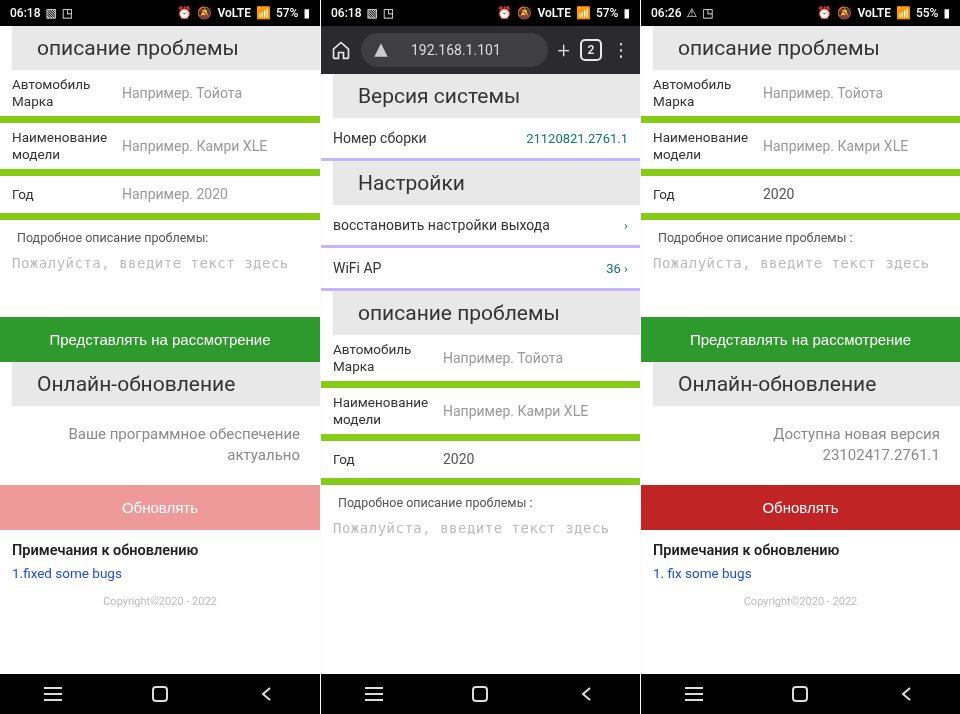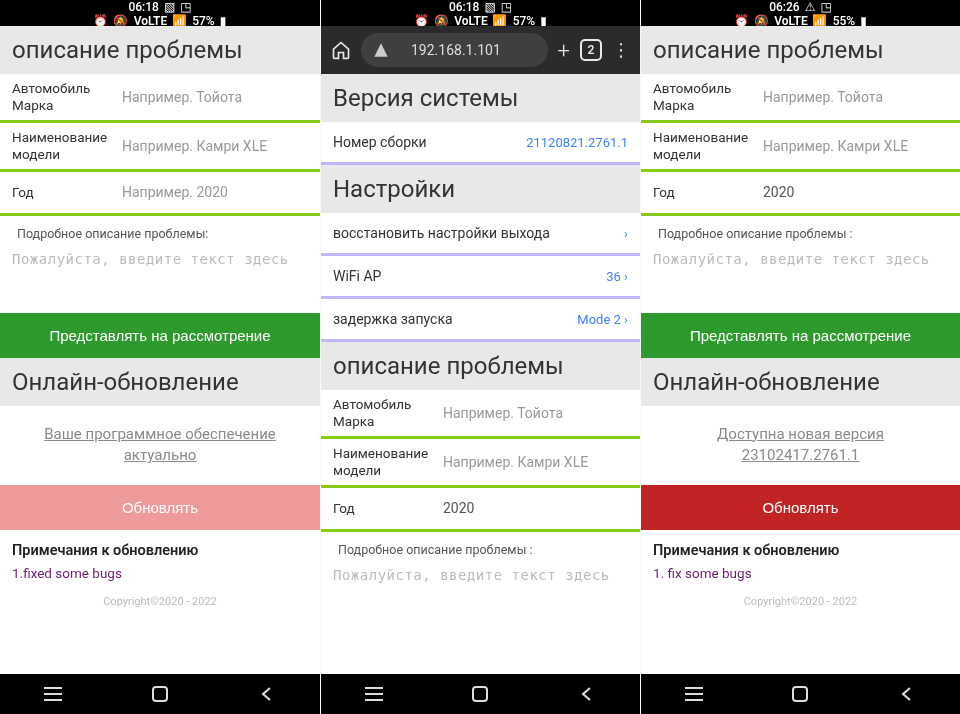--- a/index.html
+++ b/index.html
@@ -25,21 +25,20 @@
   .statusbar {
     height: 26px;
     background: #000;
     color: #fff;
     display: flex;
     align-items: center;
     justify-content: space-between;
     padding: 0 10px;
     font-size: 12px;
     font-weight: 500;
-    flex-direction: column;
   }
   .statusbar .left, .statusbar .right { display: flex; align-items: center; gap: 5px; }
   .sb-icon { display: inline-block; }
   .mini { font-size: 12px; font-weight: 600; }
 
   
   .browserbar {
     height: 48px;
     background: #2b2b2e;
     display: flex;
@@ -68,48 +67,49 @@
     display: flex; align-items: center; justify-content: center;
     font-size: 12px; font-weight: 600;
   }
   .kebab { font-size: 18px; line-height: 1; }
 
   
   .content { flex: 1; overflow: hidden; background: #fff; display: flex; flex-direction: column; }
 
   .section-header {
     background: #e8e8e8;
-    padding: 10px 12px;
-    font-size: 24px;
+    padding: 10px 25px;
+    font-size: 21px;
     color: #333;
+    margin-left: 12px;
   }
   .row {
     display: flex;
     align-items: center;
     padding: 6px 12px;
-    border-bottom: 3px solid #84cc16;
+    border-bottom: 7px solid #84cc16;
     min-height: 44px;
   }
   .row .label {
     width: 110px;
     font-size: 13.5px;
     color: #333;
     line-height: 1.25;
   }
   .row .value {
     flex: 1;
     font-size: 14px;
     color: #999;
   }
   .single-line-row {
     display: flex; justify-content: space-between; align-items: center;
     padding: 12px 12px; border-bottom: 3px solid #c4b5fd;
     font-size: 14px; color: #333;
   }
-  .single-line-row .right-val { color: #3b82f6; font-size: 13px; }
+  .single-line-row .right-val { color: #0f766e; font-size: 13px; }
 
   .desc-label {
     padding: 10px 17px 6px;
     font-size: 12.5px;
     color: #555;
   }
   .desc-input {
     padding: 4px 12px 12px;
     font-size: 14px;
     color: #bbb;
@@ -125,38 +125,37 @@
     color: #fff;
     cursor: pointer;
     border: none;
     width: 100%;
   }
   .btn.green { background: #2e9a2e; }
   .btn.red   { background: #c02424; }
   .btn.red.disabled { background: #ef9a9a; }
 
   .update-msg {
-    text-align: center;
+    text-align: right;
     color: #8a8a8a;
     font-size: 15px;
     padding: 18px 20px;
     line-height: 1.45;
-    text-decoration: underline;
   }
 
   .notes-title {
     padding: 12px 12px 4px;
     font-size: 14.5px;
     font-weight: 600;
     color: #222;
   }
   .notes-body {
     padding: 2px 12px 8px;
     font-size: 13.5px;
-    color: #701a75;
+    color: #1d4ed8;
   }
   .copyright {
     text-align: center;
     font-size: 11px;
     color: #bbb;
     padding: 6px 0 4px;
   }
 
   
   .navbar {
@@ -289,24 +288,20 @@
       <div class="section-header">Настройки</div>
 
       <div class="single-line-row">
         <span>восстановить настройки выхода</span>
         <span class="right-val"><span></span> <span class="chev">›</span></span>
       </div>
       <div class="single-line-row">
         <span>WiFi AP</span>
         <span class="right-val"><span>36</span> <span class="chev">›</span></span>
       </div>
-      <div class="single-line-row">
-        <span>задержка запуска</span>
-        <span class="right-val"><span>Mode 2</span> <span class="chev">›</span></span>
-      </div>
 
       <div class="section-header">описание проблемы</div>
 
       <div class="row">
         <div class="label">Автомобиль Марка</div>
         <div class="value">Например. Тойота</div>
       </div>
       <div class="row">
         <div class="label">Наименование модели</div>
         <div class="value">Например. Камри XLE</div>

